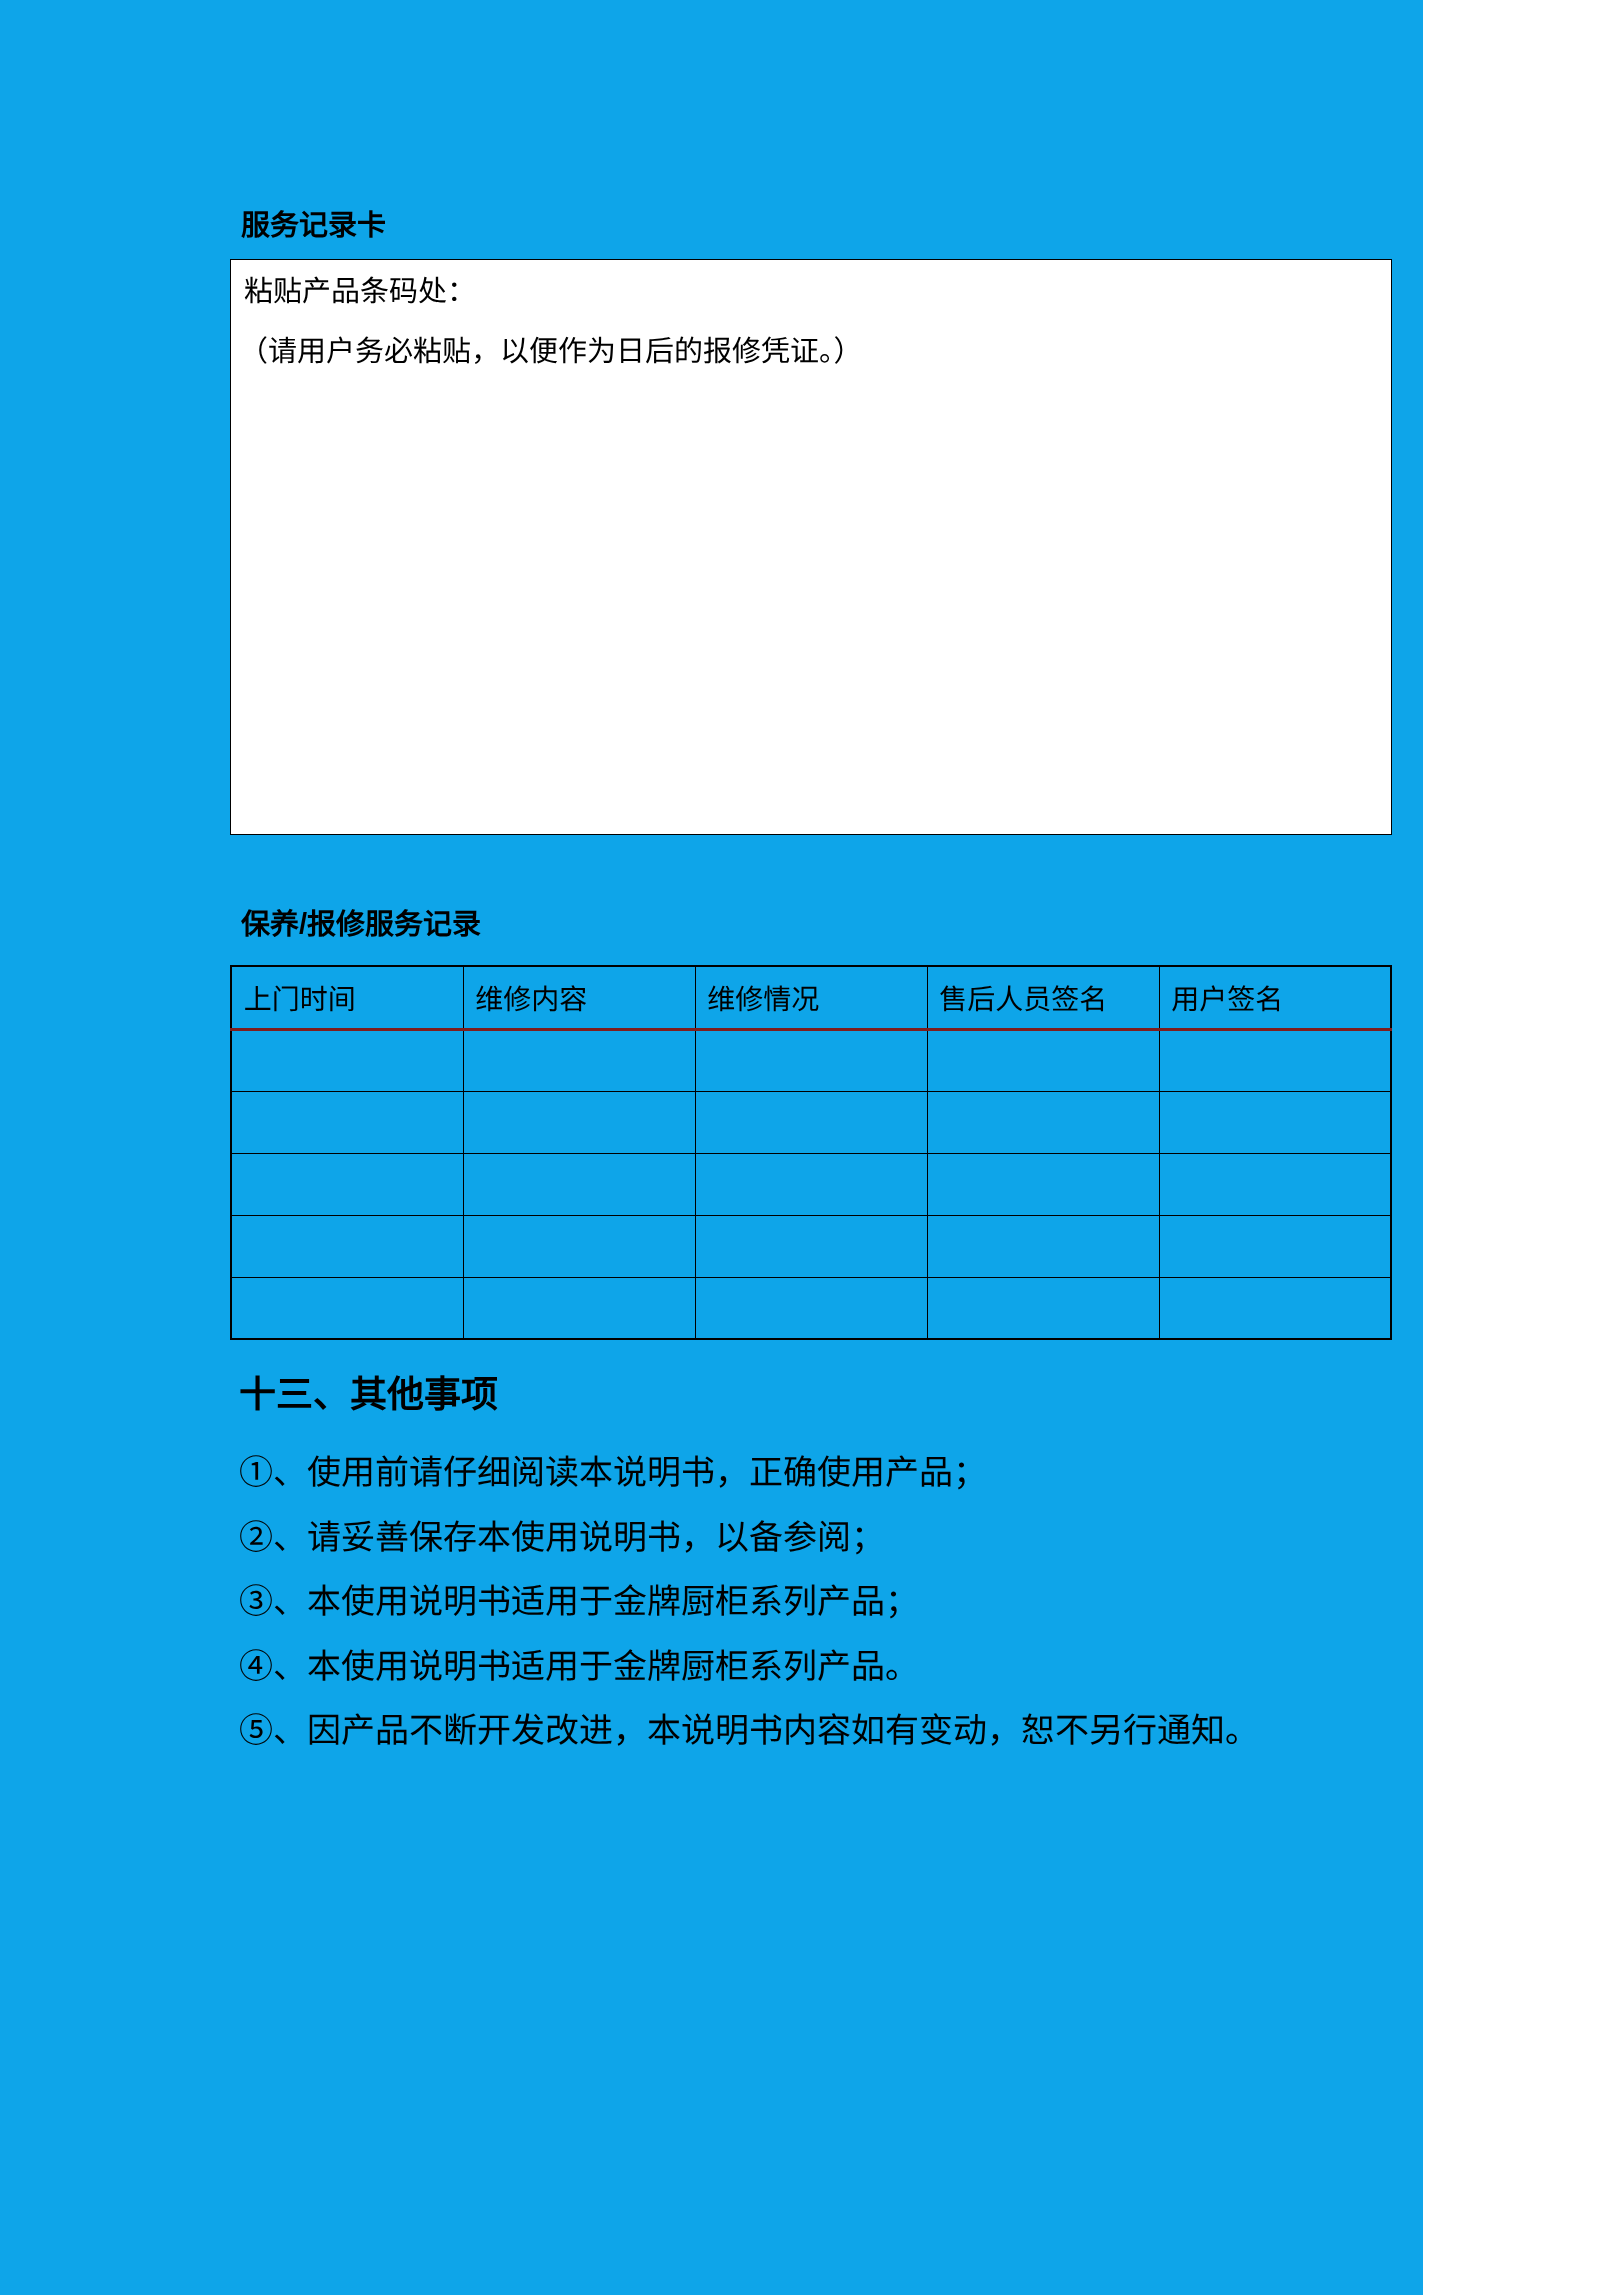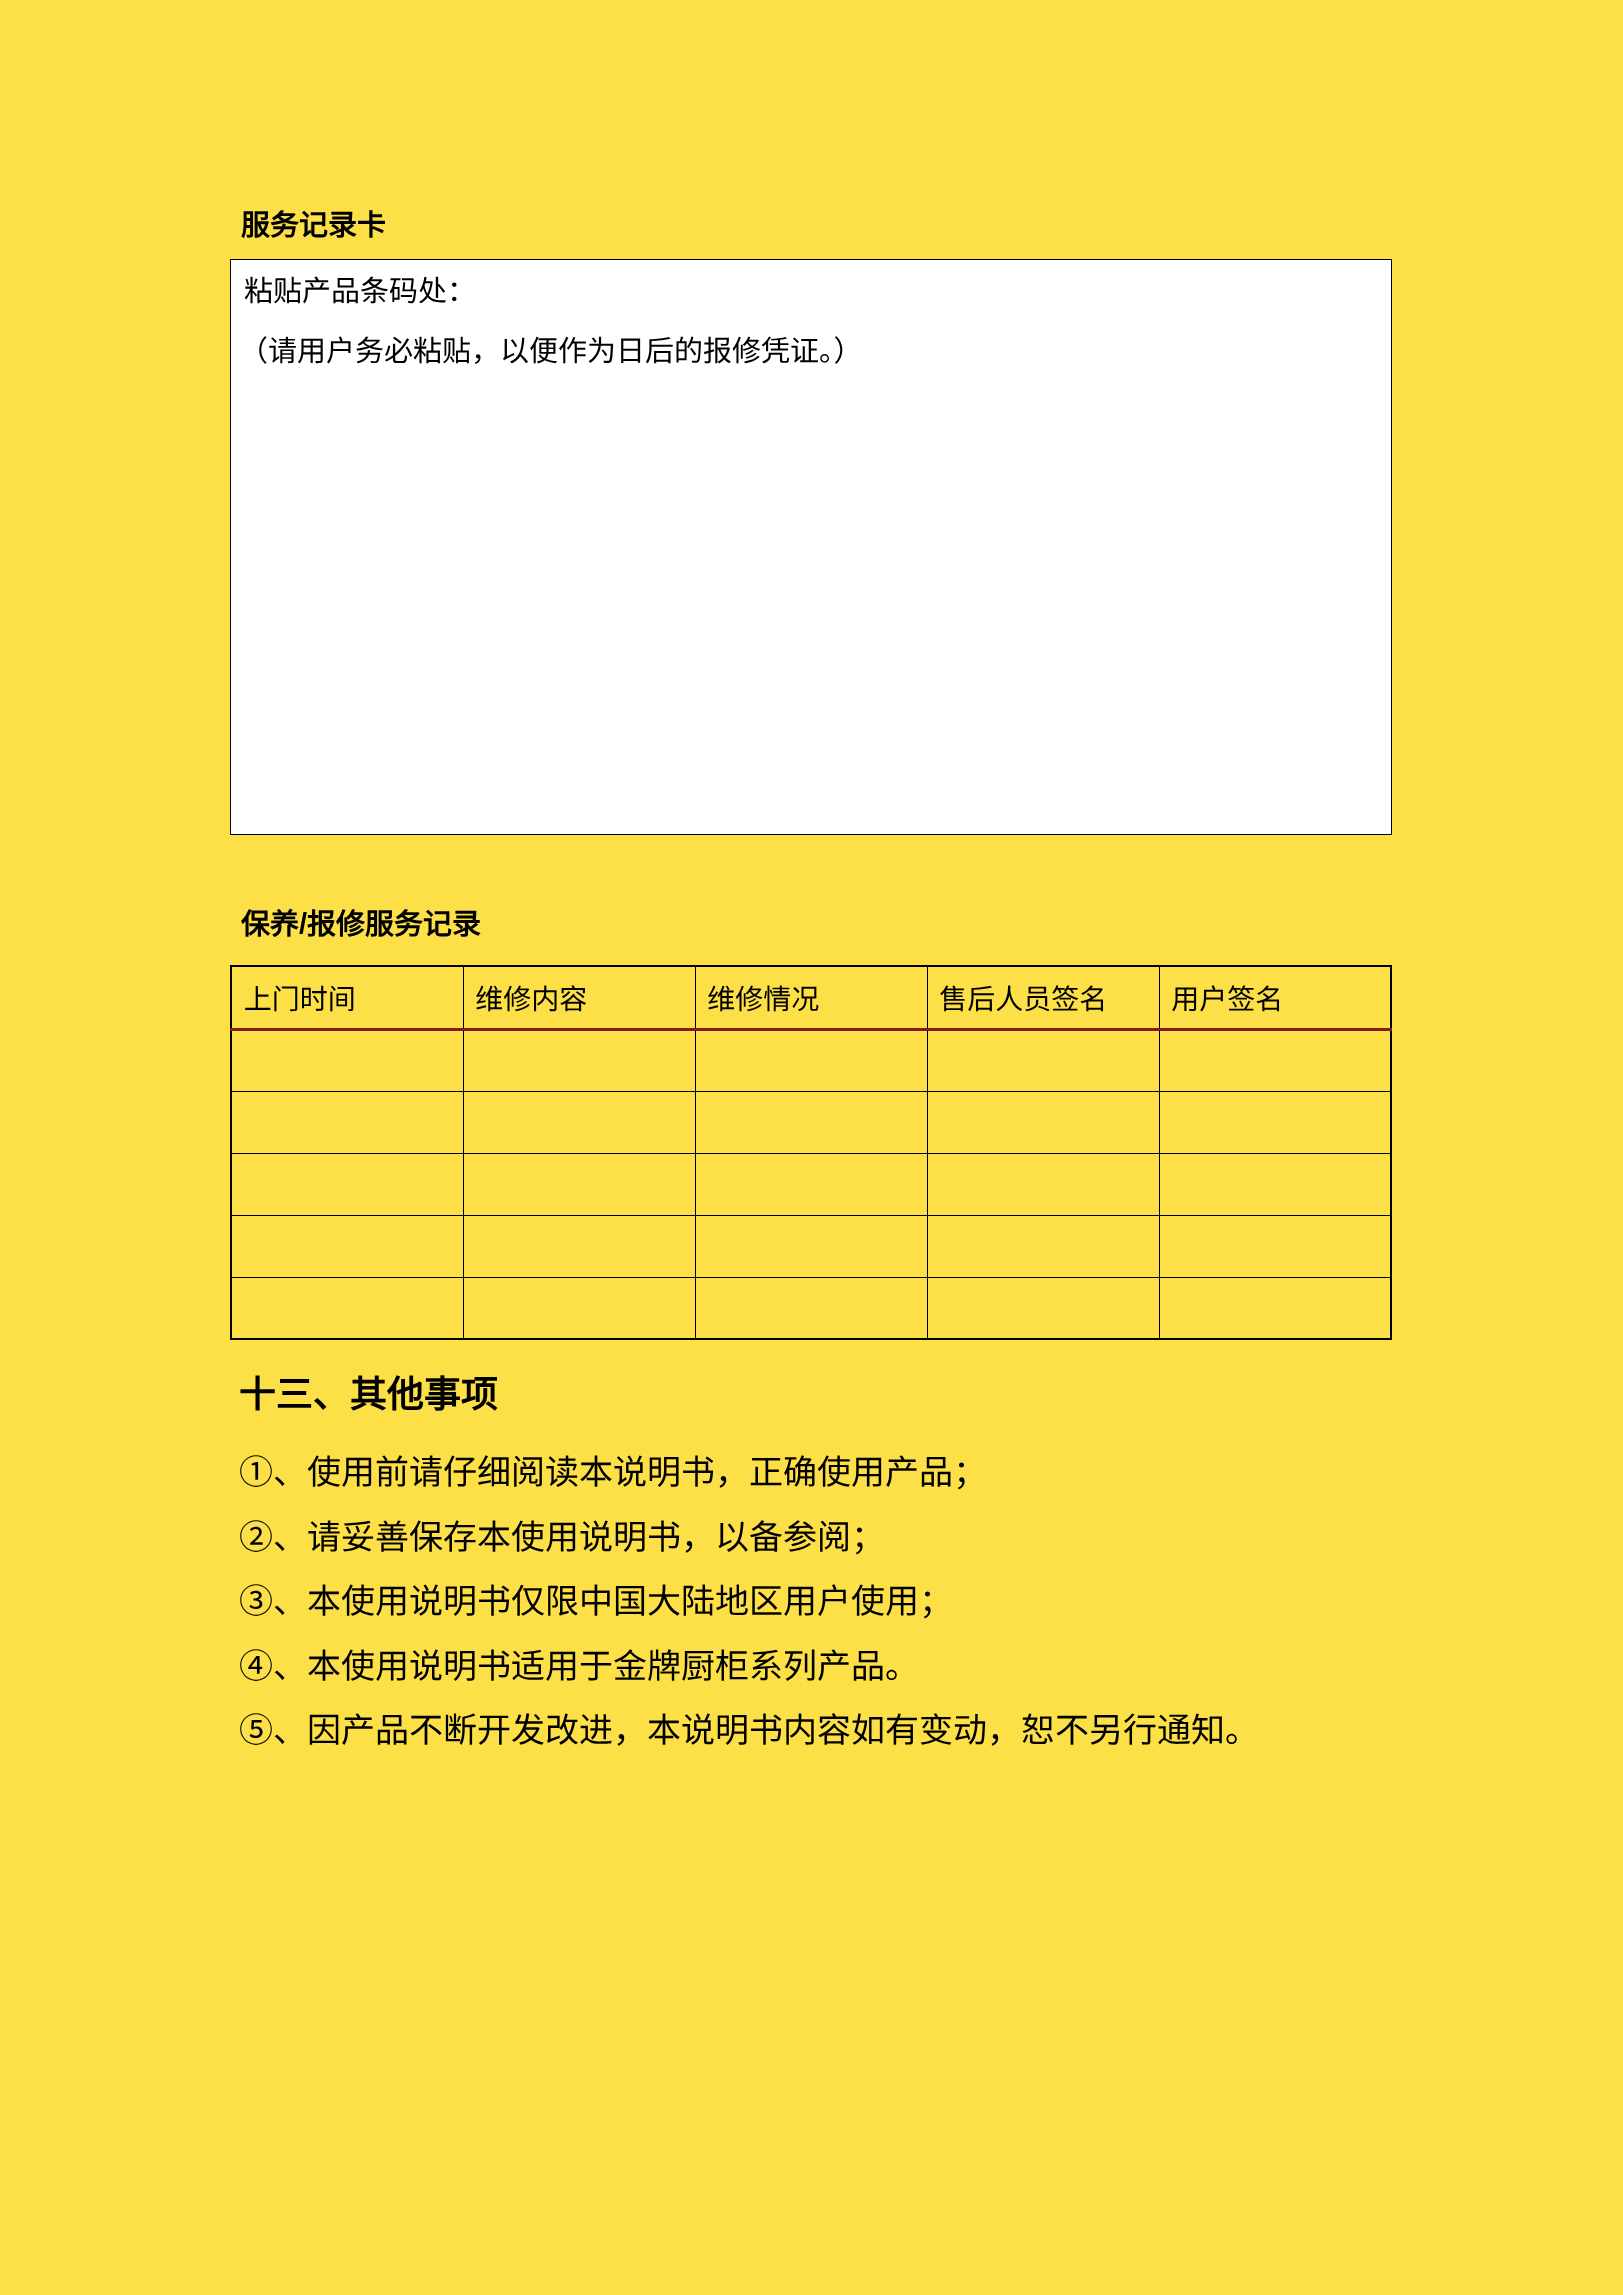--- a/index.html
+++ b/index.html
@@ -7,23 +7,23 @@
   body {
     width: 1623px;
     height: 2295px;
     font-family: "Liberation Sans", sans-serif;
     color: #000000;
     position: relative;
   }
   .page {
     position: absolute;
     left: 0; top: 0;
-    width: 1623px;
+    width: 1423px;
     height: 2295px;
-    background: #fde047;
+    background: #0ea5e9;
     overflow: hidden;
   }
 
   
   .sec-title {
     position: absolute;
     left: 241px;
     font-size: 29px;
     font-weight: bold;
     line-height: 1.25;
@@ -170,18 +170,18 @@
           <td></td>
         </tr>
       </tbody>
     </table>
   </div>
 
   <div id="title-other-matters">十三、其他事项</div>
 
   <div class="note-line" id="note-0">①、使用前请仔细阅读本说明书，正确使用产品；</div>
   <div class="note-line" id="note-1">②、请妥善保存本使用说明书，以备参阅；</div>
-  <div class="note-line" id="note-2">③、本使用说明书仅限中国大陆地区用户使用；</div>
+  <div class="note-line" id="note-2">③、本使用说明书适用于金牌厨柜系列产品；</div>
   <div class="note-line" id="note-3">④、本使用说明书适用于金牌厨柜系列产品。</div>
   <div class="note-line" id="note-4">⑤、因产品不断开发改进，本说明书内容如有变动，恕不另行通知。</div>
 
 </div>
 
 
 </body></html>

